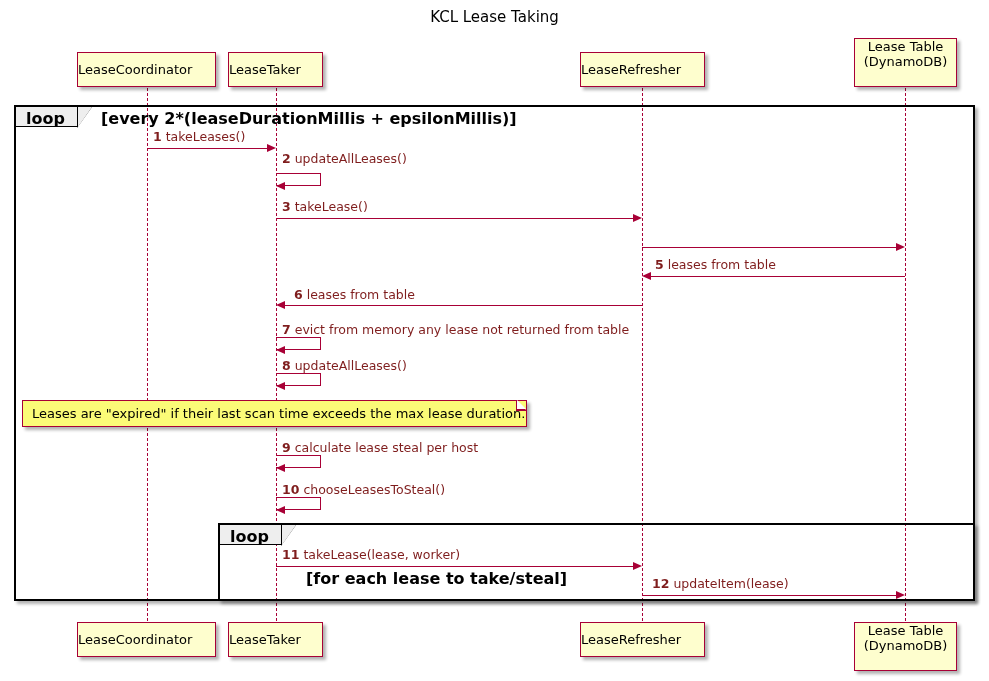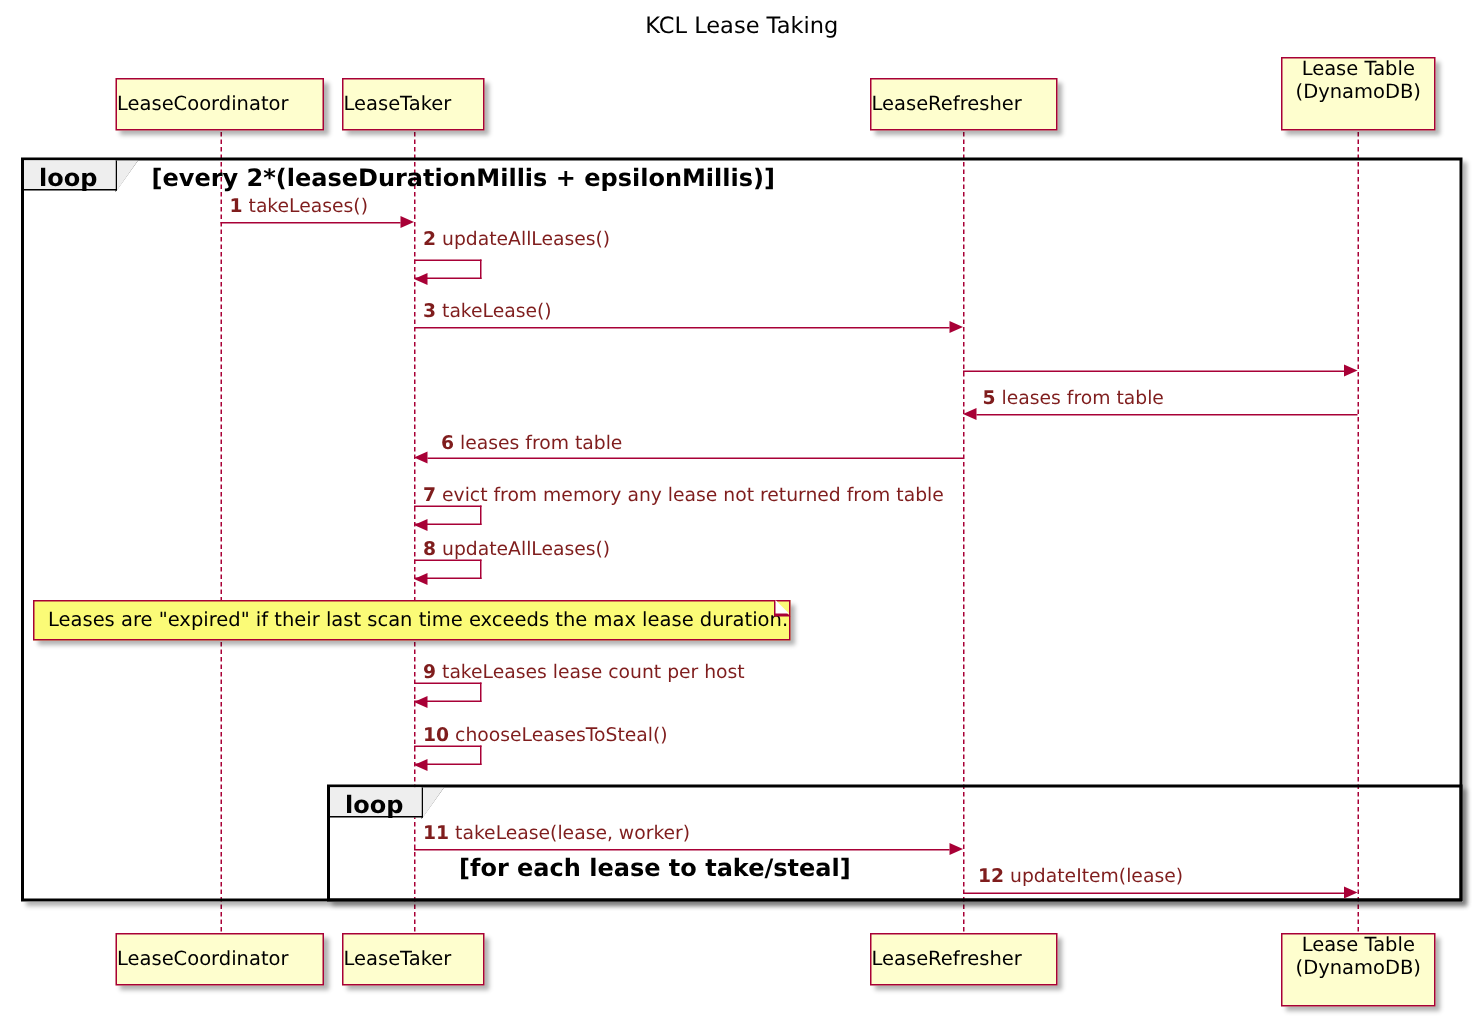--- a/index.html
+++ b/index.html
@@ -164,21 +164,21 @@
   <div class="arrow-l" style="left:276px;top:381.5px;"></div>
 
   <div class="note" style="left:22px;top:400px;width:505px;height:27px;">
     <span>Leases are "expired" if their last scan time exceeds the max lease duration.</span>
   </div>
   <div class="note-fold" style="left:516px;top:400px;"></div>
   <div class="note-fold2" style="left:517px;top:400px;"></div>
 
   <div class="msgtext" style="left:282px;top:440px;">
     <b>9</b> 
-    <span>takeLeases lease count per host</span>
+    <span>calculate lease steal per host</span>
   </div>
   <div class="selfmsg" style="left:276px;top:455px;width:45px;height:13px;"></div>
   <div class="arrow-l" style="left:276px;top:463.5px;"></div>
 
   <div class="msgtext" style="left:282px;top:482px;">
     <b>10</b> 
     <span>chooseLeasesToSteal()</span>
   </div>
   <div class="selfmsg" style="left:276px;top:497px;width:45px;height:13px;"></div>
   <div class="arrow-l" style="left:276px;top:505.5px;"></div>

